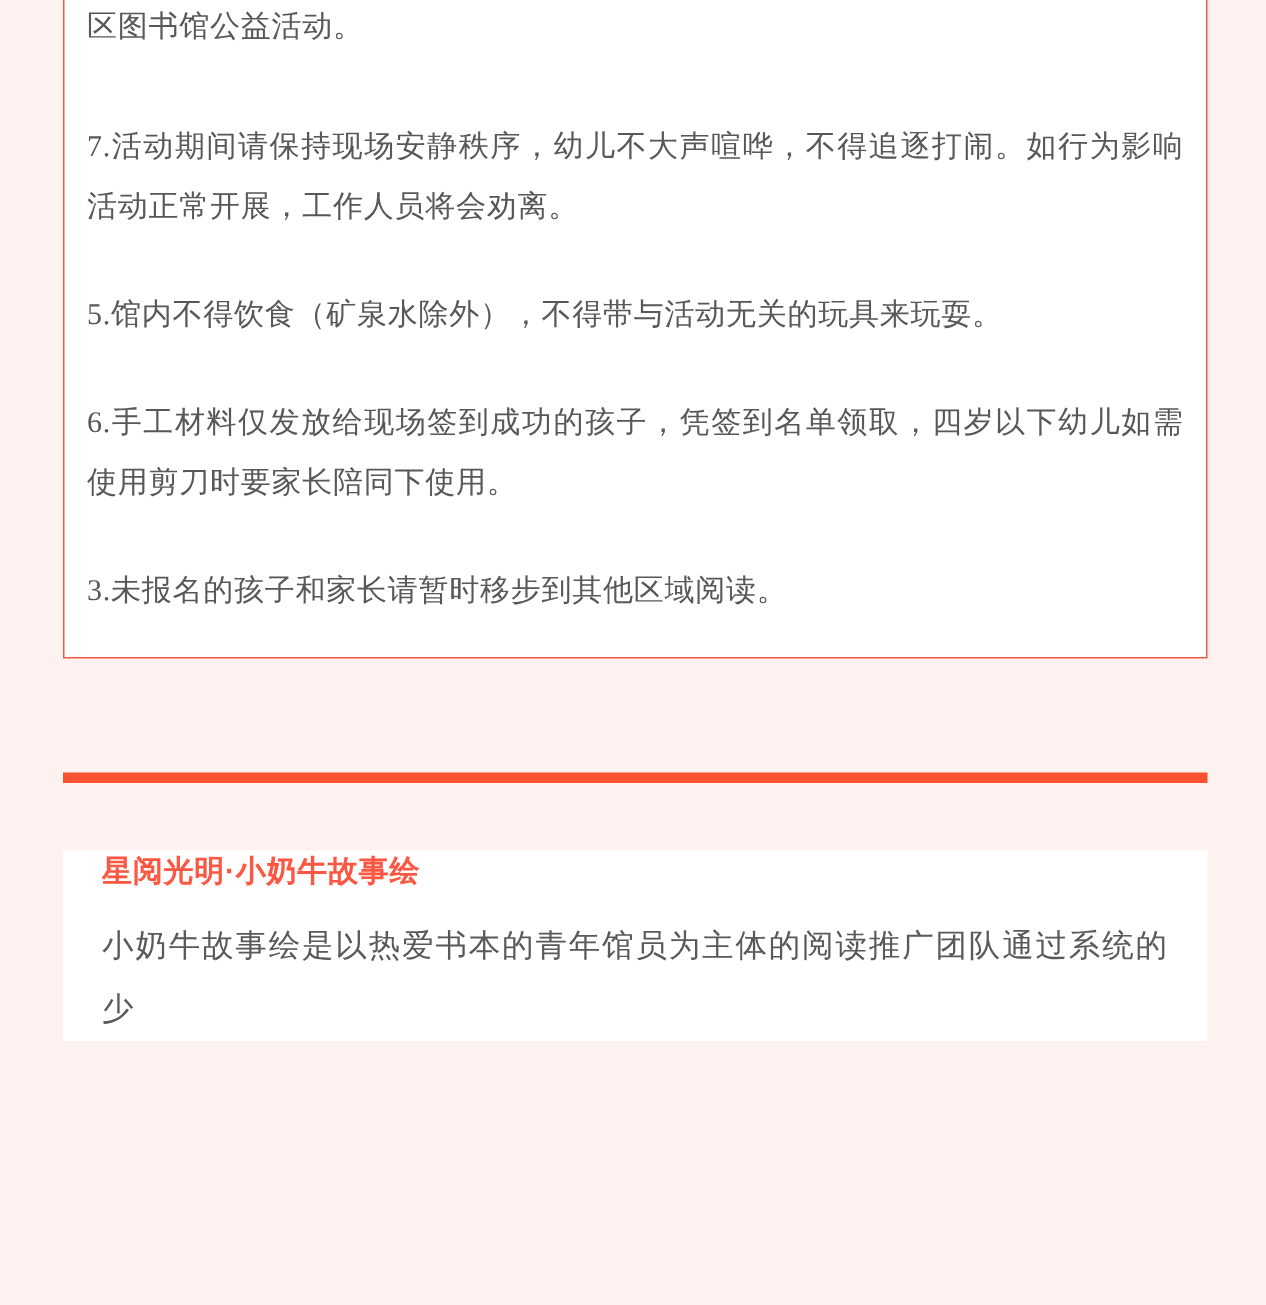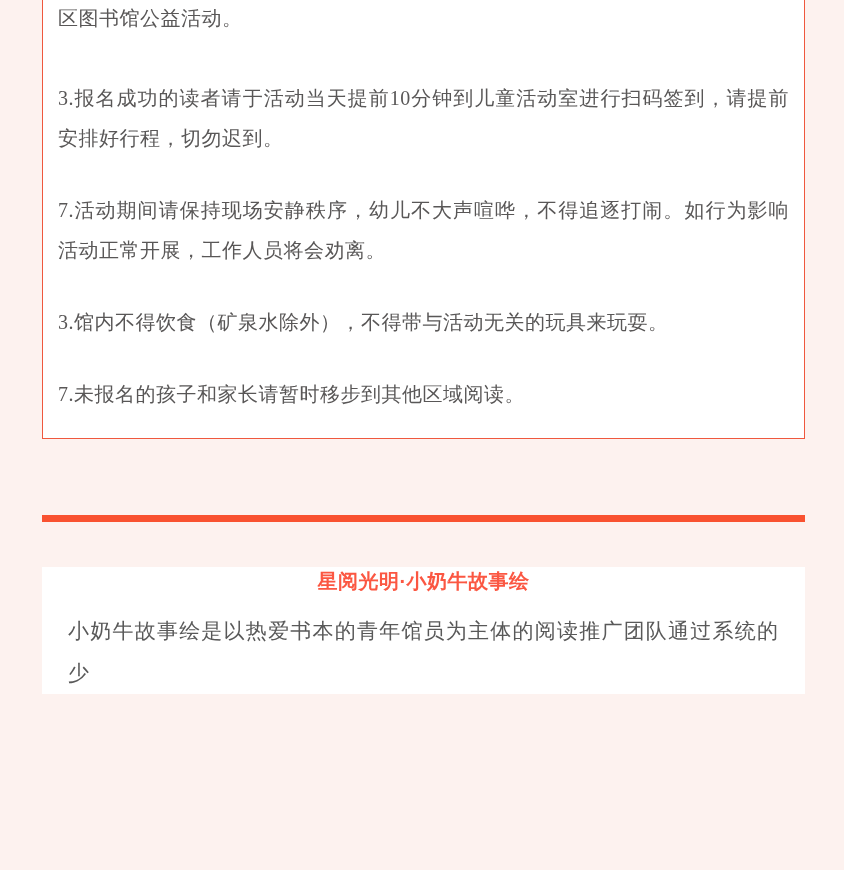--- a/index.html
+++ b/index.html
@@ -51,21 +51,20 @@
   
   .story-card {
     box-sizing: border-box;
     width: 763px;
     background: #ffffff;
     padding: 0 26px;
     min-height: 124px;
   }
   .story-heading {
     margin: 45px 0 0 0;
-    text-align: center;
     font-family: "Liberation Sans", "DejaVu Sans", sans-serif;
     font-weight: bold;
     font-size: 20px;
     line-height: 28px;
     color: #fb5742;
     letter-spacing: 0.5px;
   }
   .story-intro {
     margin: 15px 0 0 0;
     font-family: "Liberation Sans", "DejaVu Sans", sans-serif;
@@ -76,24 +75,24 @@
     text-align: justify;
   }
 </style>
 </head>
 <body>
 
 <div class="content-col">
 
   <div class="notice-box">
     <p class="rule">区图书馆公益活动。</p>
-    <p class="rule">3.报名成功的读者请于活动当天提前10分钟到儿童活动室进行扫码签到，请提前安排好行程，切勿迟到。</p>
     <p class="rule">7.活动期间请保持现场安静秩序，幼儿不大声喧哗，不得追逐打闹。如行为影响活动正常开展，工作人员将会劝离。</p>
-    <p class="rule">3.馆内不得饮食（矿泉水除外），不得带与活动无关的玩具来玩耍。</p>
-    <p class="rule">7.未报名的孩子和家长请暂时移步到其他区域阅读。</p>
+    <p class="rule">5.馆内不得饮食（矿泉水除外），不得带与活动无关的玩具来玩耍。</p>
+    <p class="rule">6.手工材料仅发放给现场签到成功的孩子，凭签到名单领取，四岁以下幼儿如需使用剪刀时要家长陪同下使用。</p>
+    <p class="rule">3.未报名的孩子和家长请暂时移步到其他区域阅读。</p>
   </div>
 
   <div class="section-gap"></div>
 
   <div class="section-divider"></div>
 
   <div class="story-card">
     <h2 class="story-heading">星阅光明·小奶牛故事绘</h2>
     <p class="story-intro">小奶牛故事绘是以热爱书本的青年馆员为主体的阅读推广团队通过系统的少</p>
   </div>

